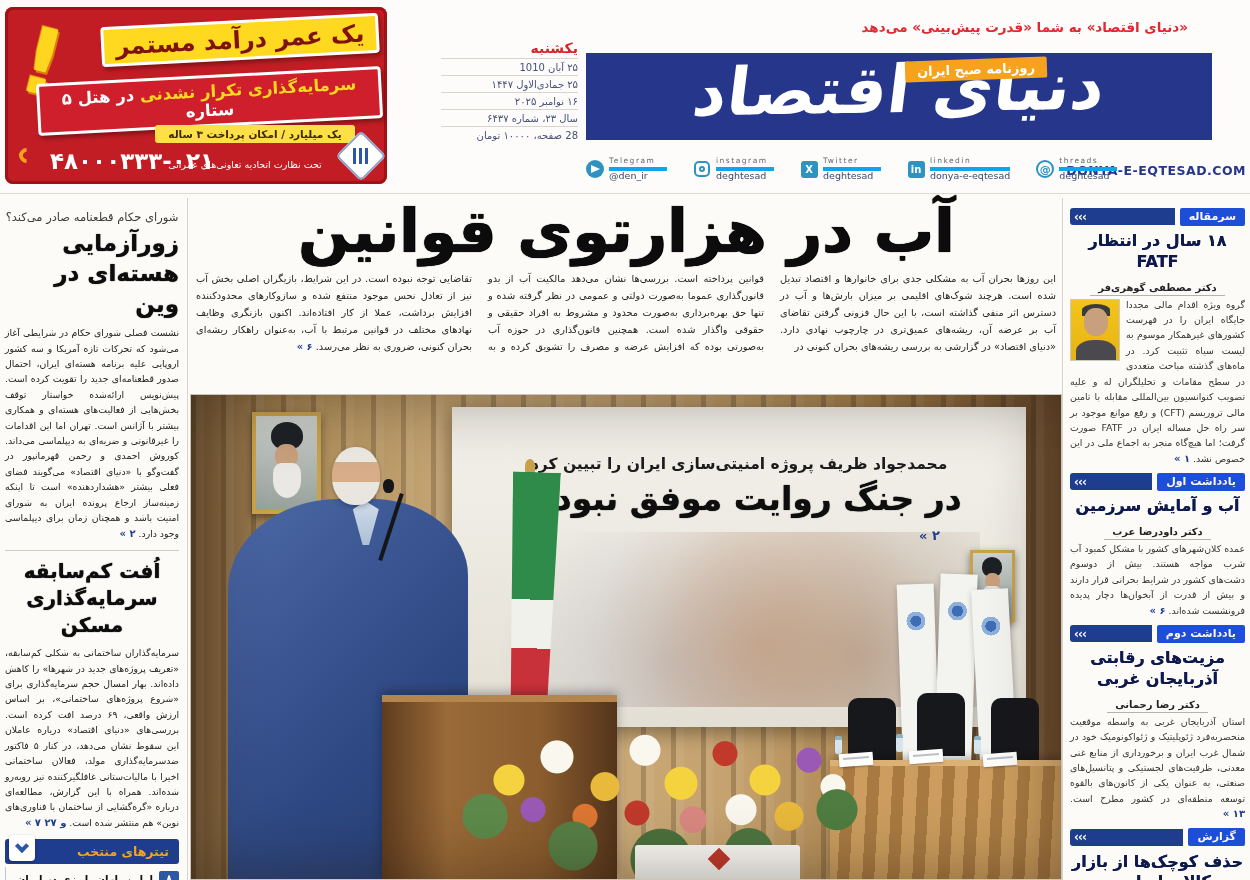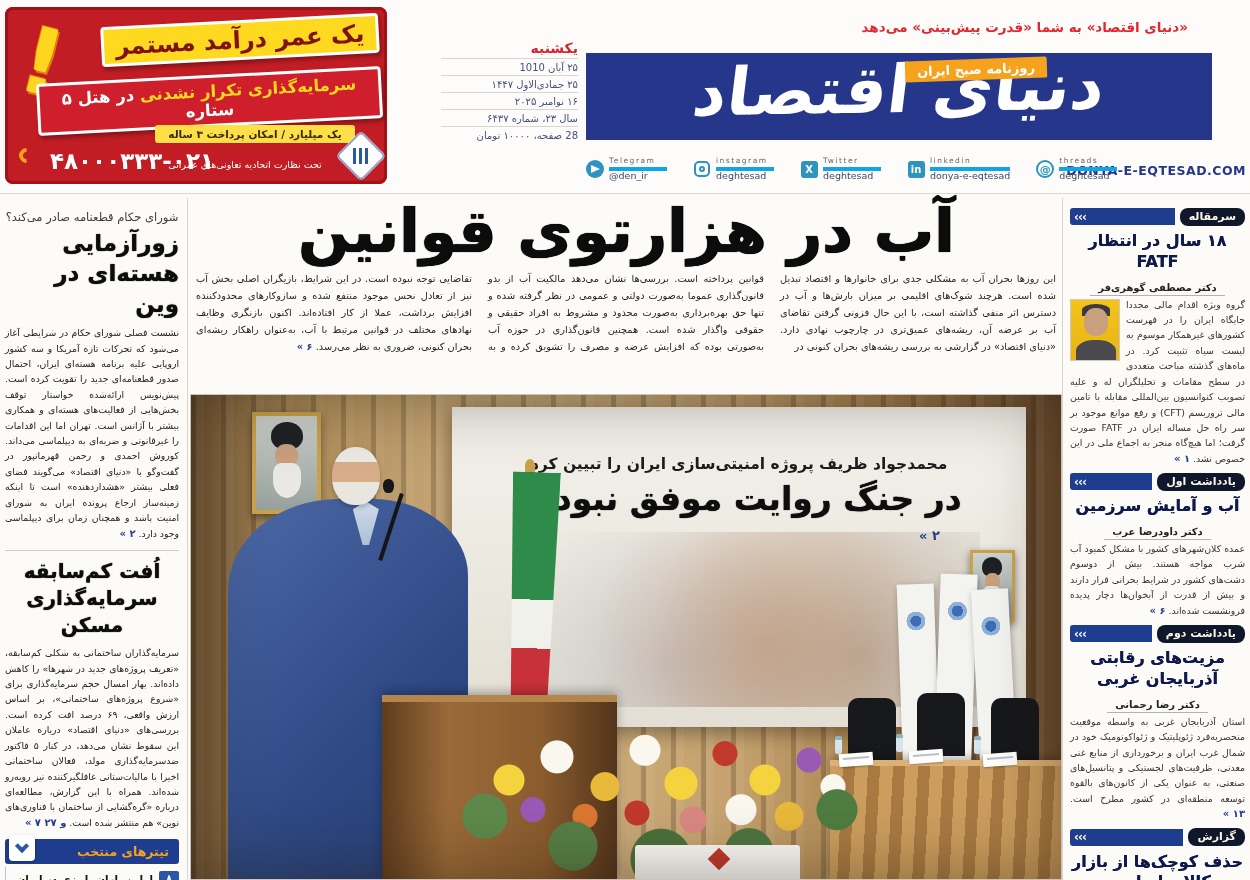--- a/index.html
+++ b/index.html
@@ -140,21 +140,21 @@
   .sel-icon { position:absolute; left:4px; top:-4px; width:26px; height:26px; background:#fff; border-radius:4px; box-shadow:0 1px 3px rgba(0,0,0,.3); display:flex; align-items:center; justify-content:center; }
   .sel-icon i { display:block; width:10px; height:10px; border-left:4px solid #2b57a5; border-bottom:4px solid #2b57a5; transform:rotate(-45deg); margin-top:-4px; }
   .sel-list { margin-top:3px; border-left:1px solid #b9c6e0; }
   .sel-row { display:flex; direction:rtl; align-items:center; gap:6px; border-bottom:1px solid #dad7d0; padding:3.5px 0 3.5px 2px; flex-direction:row-reverse; justify-content:flex-end; }
   .sel-num { flex:0 0 auto; min-width:20px; height:16px; background:#2b57a5; color:#fff; font-size:10px; font-weight:bold; border-radius:2px; display:flex; align-items:center; justify-content:center; direction:ltr; }
   .sel-txt { font-size:10.3px; font-weight:bold; color:#141414; white-space:nowrap; overflow:hidden; }
 
   
   .sidebar { position:absolute; left:1066px; top:198px; width:182px; height:682px; padding:4px 3px 0 4px; direction:rtl; overflow:hidden; }
   .sb-band { display:flex; direction:rtl; align-items:center; gap:5px; height:19px; margin:5px 0 5px; }
-  .sb-label { background:#0f172a; color:#fff8ea; font-weight:bold; font-size:11px; padding:2px 9px 3px; border-radius:8px; }
+  .sb-label { background:#1d4ed8; color:#fff8ea; font-weight:bold; font-size:11px; padding:2px 9px 3px; border-radius:2px; }
   .sb-bar { flex:1; background:#1f3d8f; height:17px; border-radius:3px 0 0 3px; display:flex; align-items:center; justify-content:flex-start; direction:ltr; color:#fff; font-weight:bold; font-size:12px; padding-left:4px; letter-spacing:-1px; }
   .sb-title { font-size:16px; font-weight:bold; color:#0e1a4e; text-align:center; line-height:1.3; text-shadow:0 0 .5px #0e1a4e; }
   .sb-author { text-align:center; margin:3px 0 2px; }
   .sb-author span { font-size:10px; font-weight:bold; color:#222; border-bottom:1px solid #b5b2ab; padding:0 8px 2px; }
   .sb-body { font-size:9.4px; line-height:1.64; text-align:justify; color:#333; }
   .sb-body .pref { font-size:10px; }
   .sb-photo { float:left; width:50px; height:62px; background:linear-gradient(#f3c41c,#e8b414); border:1px solid #cfcac0; margin:2px 6px 2px 0; position:relative; overflow:hidden; }
   .sb-photo .f-head { position:absolute; left:13px; top:8px; width:24px; height:28px; background:#c9a07d; border-radius:45%; }
   .sb-photo .f-hair { position:absolute; left:11px; top:4px; width:28px; height:12px; background:#3c3b39; border-radius:50% 50% 0 0; }
   .sb-photo .f-body { position:absolute; left:5px; bottom:-4px; width:40px; height:24px; background:#4a4a4e; border-radius:45% 45% 0 0; }

